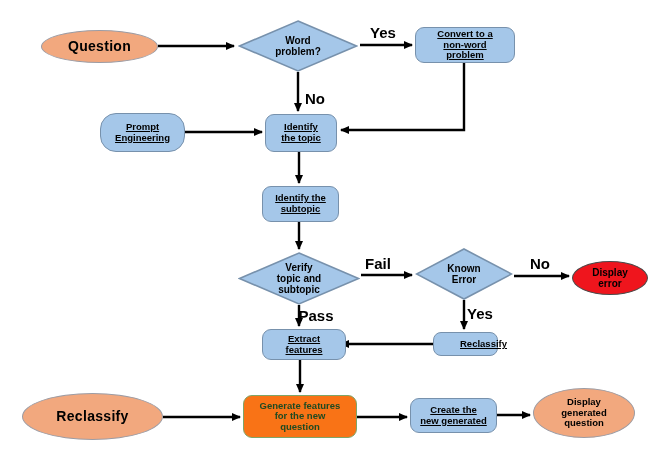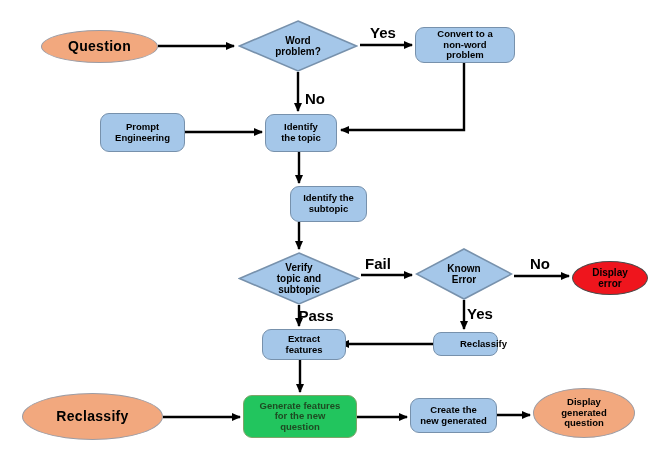--- a/index.html
+++ b/index.html
@@ -9,33 +9,34 @@
   }
   #edges{position:absolute;left:0;top:0;z-index:0;}
   .node{
     position:absolute;z-index:2;display:flex;align-items:center;justify-content:center;
     text-align:center;font-weight:bold;color:#000;box-sizing:border-box;
   }
   .node-label{white-space:pre-line;line-height:1.12;}
   .rect-node{
     background:#A5C7E9;border:1.6px solid #7791AC;border-radius:9px;
     font-size:9.5px;
+    text-decoration:underline;
   }
   .ellipse-node{
     background:#F2A87E;border:1.6px solid #9C9CA4;border-radius:50%;
     font-size:9.5px;
   }
   .diamond-node{background:transparent;border:none;font-size:10px;}
   .diamond-node svg{position:absolute;left:0;top:0;}
   .diamond-node .node-label{position:relative;z-index:1;}
   .error-node{
     background:#EF151D;border:1.8px solid #4A4A4A;border-radius:50%;font-size:10px;
   }
   .green-node{
-    background:#22c55e;border:1.6px solid #7EA569;border-radius:9px;
+    background:#f97316;border:1.6px solid #7EA569;border-radius:9px;
     color:#1E4A22;font-size:9.5px;
   }
   .big-label{font-size:14px;letter-spacing:.3px;}
   .edge-label{
     position:absolute;z-index:3;font-weight:bold;font-size:15px;color:#000;
     transform:translateX(-50%);white-space:nowrap;
   }
 </style>
 </head>
 <body>
@@ -79,31 +80,31 @@
     <span class="node-label">Word
 problem?</span>
   </div>
 
   <div class="node rect-node" style="left:415px;top:27px;width:100px;height:36px;">
     <span class="node-label">Convert to a
 non-word
 problem</span>
   </div>
 
-  <div class="node rect-node" style="left:100px;top:113px;width:85px;height:39px;">
+  <div class="node rect-node" style="left:100px;top:113px;width:85px;height:39px;border-radius:16px;">
     <span class="node-label">Prompt
 Engineering</span>
   </div>
 
   <div class="node rect-node" style="left:265px;top:114px;width:72px;height:38px;">
     <span class="node-label">Identify
 the topic</span>
   </div>
 
-  <div class="node rect-node" style="left:262px;top:186px;width:77px;height:36px;margin-left:28px;">
+  <div class="node rect-node" style="left:262px;top:186px;width:77px;height:36px;">
     <span class="node-label">Identify the
 subtopic</span>
   </div>
 
   <div class="node diamond-node" style="left:238px;top:252px;width:122px;height:53px;">
     <svg width="122" height="53" viewBox="0 0 122 53">
       <polygon points="61,1 120.5,26.5 61,52 1.5,26.5" fill="#A5C7E9" stroke="#7791AC" stroke-width="1.6"></polygon>
     </svg>
     <span class="node-label">Verify
 topic and

